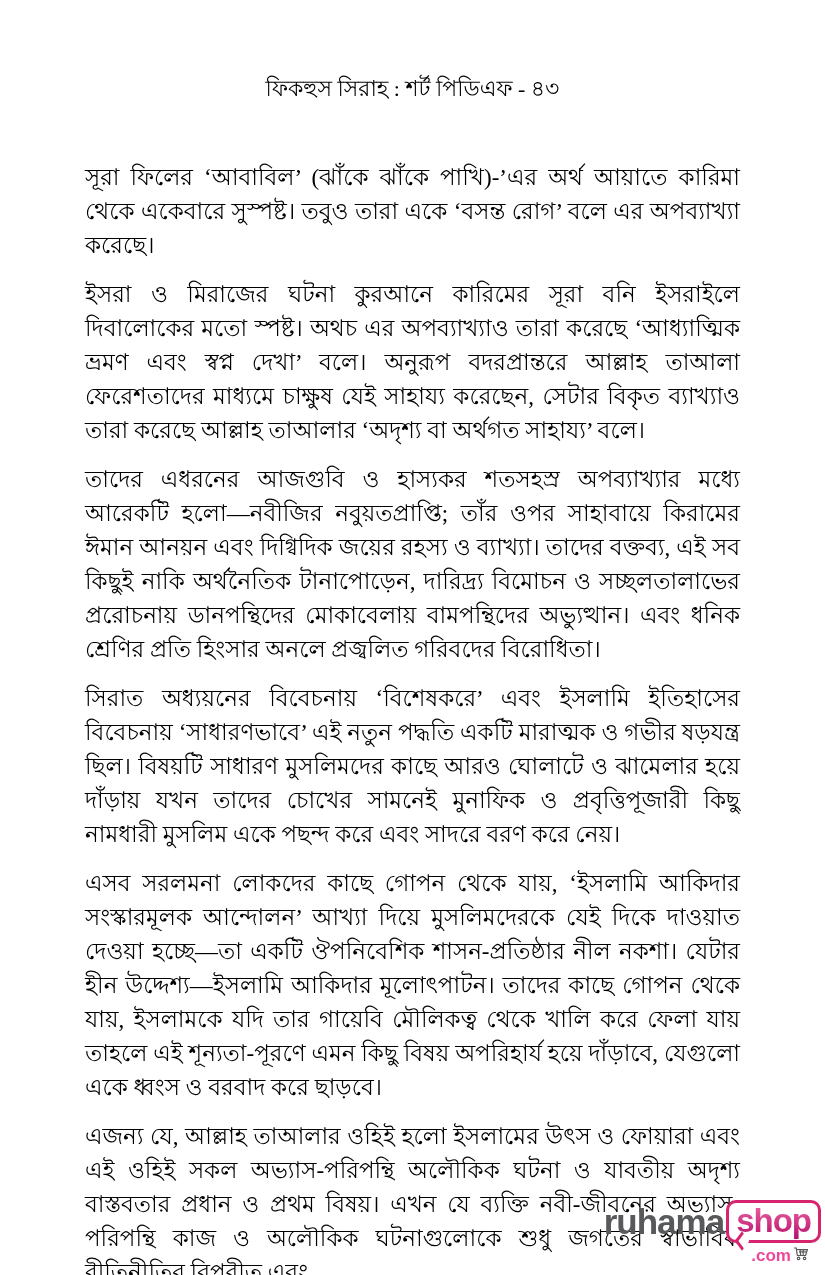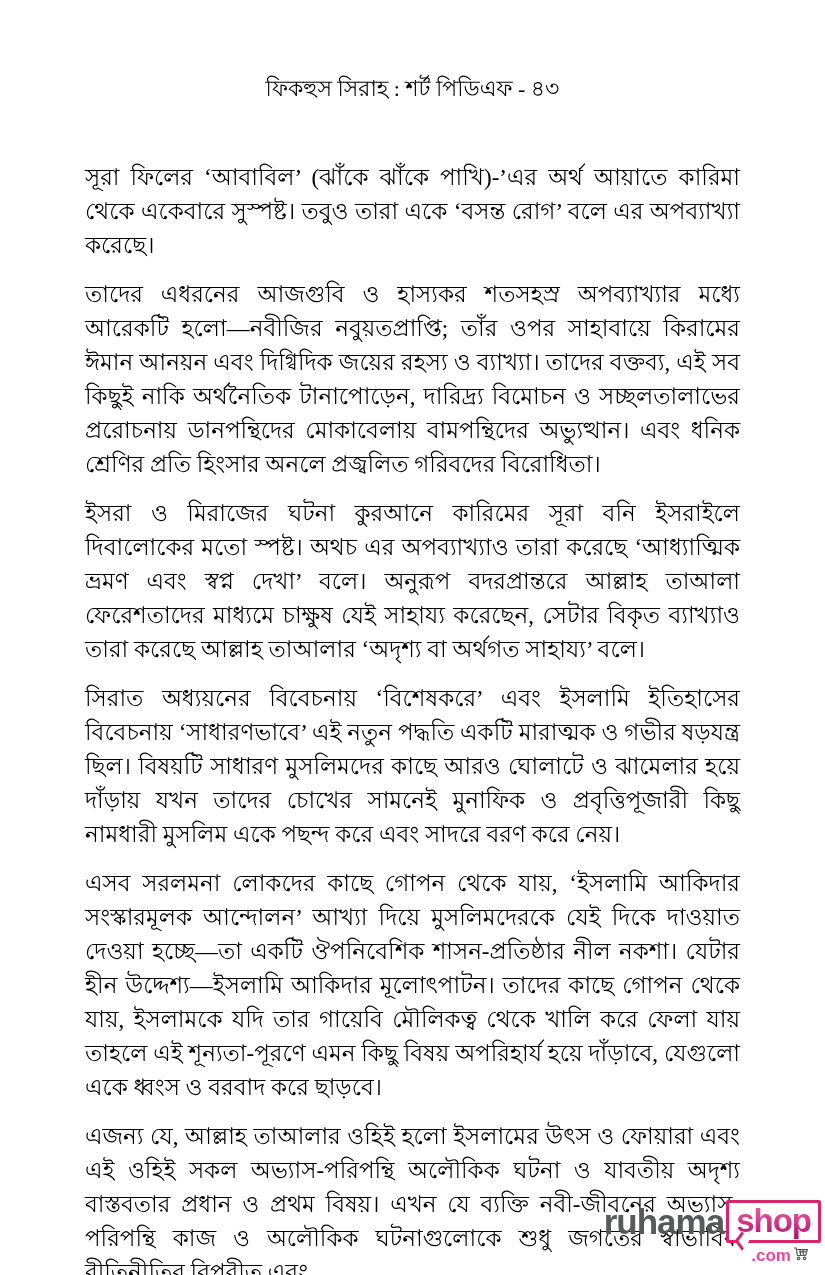--- a/index.html
+++ b/index.html
@@ -54,21 +54,21 @@
     font-weight: bold;
     letter-spacing: -1px;
     color: #58595b;
     line-height: 1;
     margin-right: 2px;
   }
   .logo-bubble {
     position: relative;
     display: inline-block;
     border: 3px solid #d6246e;
-    border-radius: 2px;
+    border-radius: 10px;
     padding: 1px 7px 3px 7px;
     background: #ffffff;
     line-height: 1;
   }
   .logo-bubble-text {
     font-size: 33px;
     font-weight: bold;
     letter-spacing: -1px;
     color: #d6246e;
     background: linear-gradient(#f06aa7, #b5106b);
@@ -110,22 +110,22 @@
 <body>
 
 <div class="page">
 
   <header class="page-header">
     <div class="running-title">ফিকহুস সিরাহ : শর্ট পিডিএফ - ৪৩</div>
   </header>
 
   <main class="page-body">
     <p>সূরা ফিলের ‘আবাবিল’ (ঝাঁকে ঝাঁকে পাখি)-’এর অর্থ আয়াতে কারিমা থেকে একেবারে সুস্পষ্ট। তবুও তারা একে ‘বসন্ত রোগ’ বলে এর অপব্যাখ্যা করেছে।</p>
+    <p>ইসরা ও মিরাজের ঘটনা কুরআনে কারিমের সূরা বনি ইসরাইলে দিবালোকের মতো স্পষ্ট। অথচ এর অপব্যাখ্যাও তারা করেছে ‘আধ্যাত্মিক ভ্রমণ এবং স্বপ্ন দেখা’ বলে। অনুরূপ বদরপ্রান্তরে আল্লাহ তাআলা ফেরেশতাদের মাধ্যমে চাক্ষুষ যেই সাহায্য করেছেন, সেটার বিকৃত ব্যাখ্যাও তারা করেছে আল্লাহ তাআলার ‘অদৃশ্য বা অর্থগত সাহায্য’ বলে।</p>
     <p>তাদের এধরনের আজগুবি ও হাস্যকর শতসহস্র অপব্যাখ্যার মধ্যে আরেকটি হলো—নবীজির নবুয়তপ্রাপ্তি; তাঁর ওপর সাহাবায়ে কিরামের ঈমান আনয়ন এবং দিগ্বিদিক জয়ের রহস্য ও ব্যাখ্যা। তাদের বক্তব্য, এই সব কিছুই নাকি অর্থনৈতিক টানাপোড়েন, দারিদ্র্য বিমোচন ও সচ্ছলতালাভের প্ররোচনায় ডানপন্থিদের মোকাবেলায় বামপন্থিদের অভ্যুত্থান। এবং ধনিক শ্রেণির প্রতি হিংসার অনলে প্রজ্বলিত গরিবদের বিরোধিতা।</p>
-    <p>ইসরা ও মিরাজের ঘটনা কুরআনে কারিমের সূরা বনি ইসরাইলে দিবালোকের মতো স্পষ্ট। অথচ এর অপব্যাখ্যাও তারা করেছে ‘আধ্যাত্মিক ভ্রমণ এবং স্বপ্ন দেখা’ বলে। অনুরূপ বদরপ্রান্তরে আল্লাহ তাআলা ফেরেশতাদের মাধ্যমে চাক্ষুষ যেই সাহায্য করেছেন, সেটার বিকৃত ব্যাখ্যাও তারা করেছে আল্লাহ তাআলার ‘অদৃশ্য বা অর্থগত সাহায্য’ বলে।</p>
     <p>সিরাত অধ্যয়নের বিবেচনায় ‘বিশেষকরে’ এবং ইসলামি ইতিহাসের বিবেচনায় ‘সাধারণভাবে’ এই নতুন পদ্ধতি একটি মারাত্মক ও গভীর ষড়যন্ত্র ছিল। বিষয়টি সাধারণ মুসলিমদের কাছে আরও ঘোলাটে ও ঝামেলার হয়ে দাঁড়ায় যখন তাদের চোখের সামনেই মুনাফিক ও প্রবৃত্তিপূজারী কিছু নামধারী মুসলিম একে পছন্দ করে এবং সাদরে বরণ করে নেয়।</p>
     <p>এসব সরলমনা লোকদের কাছে গোপন থেকে যায়, ‘ইসলামি আকিদার সংস্কারমূলক আন্দোলন’ আখ্যা দিয়ে মুসলিমদেরকে যেই দিকে দাওয়াত দেওয়া হচ্ছে—তা একটি ঔপনিবেশিক শাসন-প্রতিষ্ঠার নীল নকশা। যেটার হীন উদ্দেশ্য—ইসলামি আকিদার মূলোৎপাটন। তাদের কাছে গোপন থেকে যায়, ইসলামকে যদি তার গায়েবি মৌলিকত্ব থেকে খালি করে ফেলা যায় তাহলে এই শূন্যতা-পূরণে এমন কিছু বিষয় অপরিহার্য হয়ে দাঁড়াবে, যেগুলো একে ধ্বংস ও বরবাদ করে ছাড়বে।</p>
     <p>এজন্য যে, আল্লাহ তাআলার ওহিই হলো ইসলামের উৎস ও ফোয়ারা এবং এই ওহিই সকল অভ্যাস-পরিপন্থি অলৌকিক ঘটনা ও যাবতীয় অদৃশ্য বাস্তবতার প্রধান ও প্রথম বিষয়। এখন যে ব্যক্তি নবী-জীবনের অভ্যাস-পরিপন্থি কাজ ও অলৌকিক ঘটনাগুলোকে শুধু জগতের স্বাভাবিক রীতিনীতির বিপরীত এবং</p>
   </main>
 
   <div class="logo">
     <div class="logo-top">
       <span class="logo-brand">ruhama</span>
       <span class="logo-bubble">
         <span class="logo-bubble-text">shop</span>

